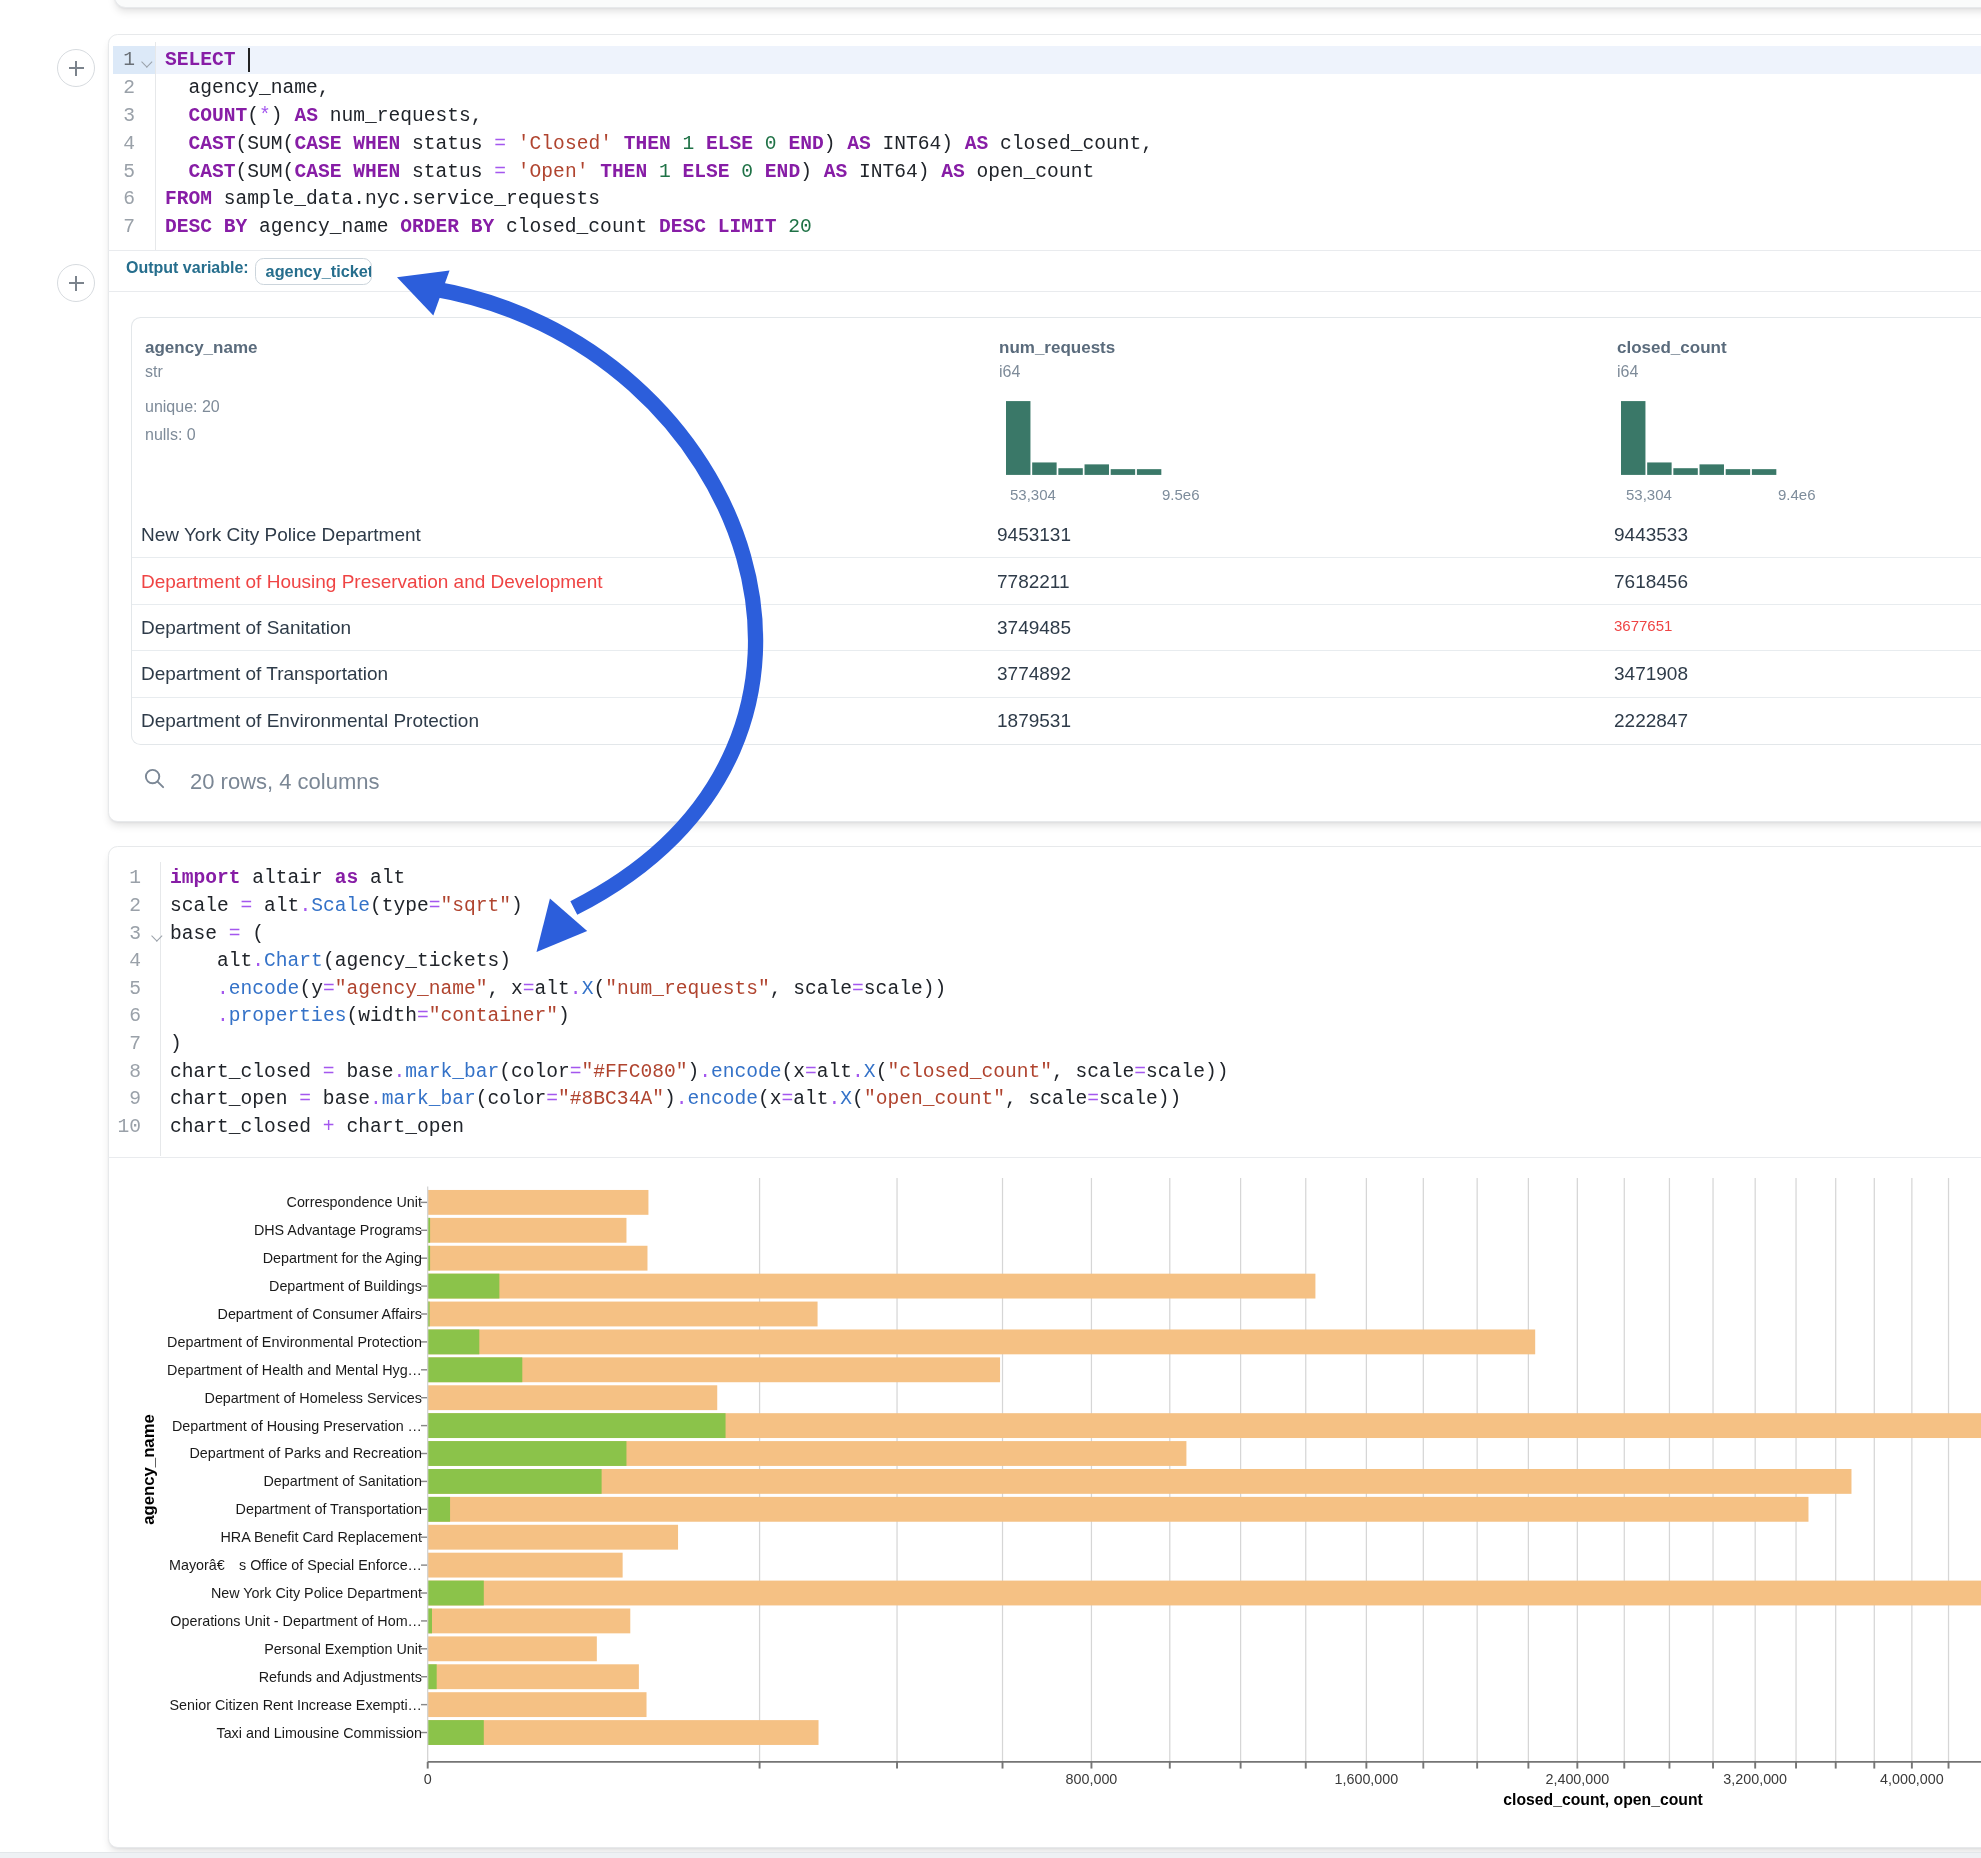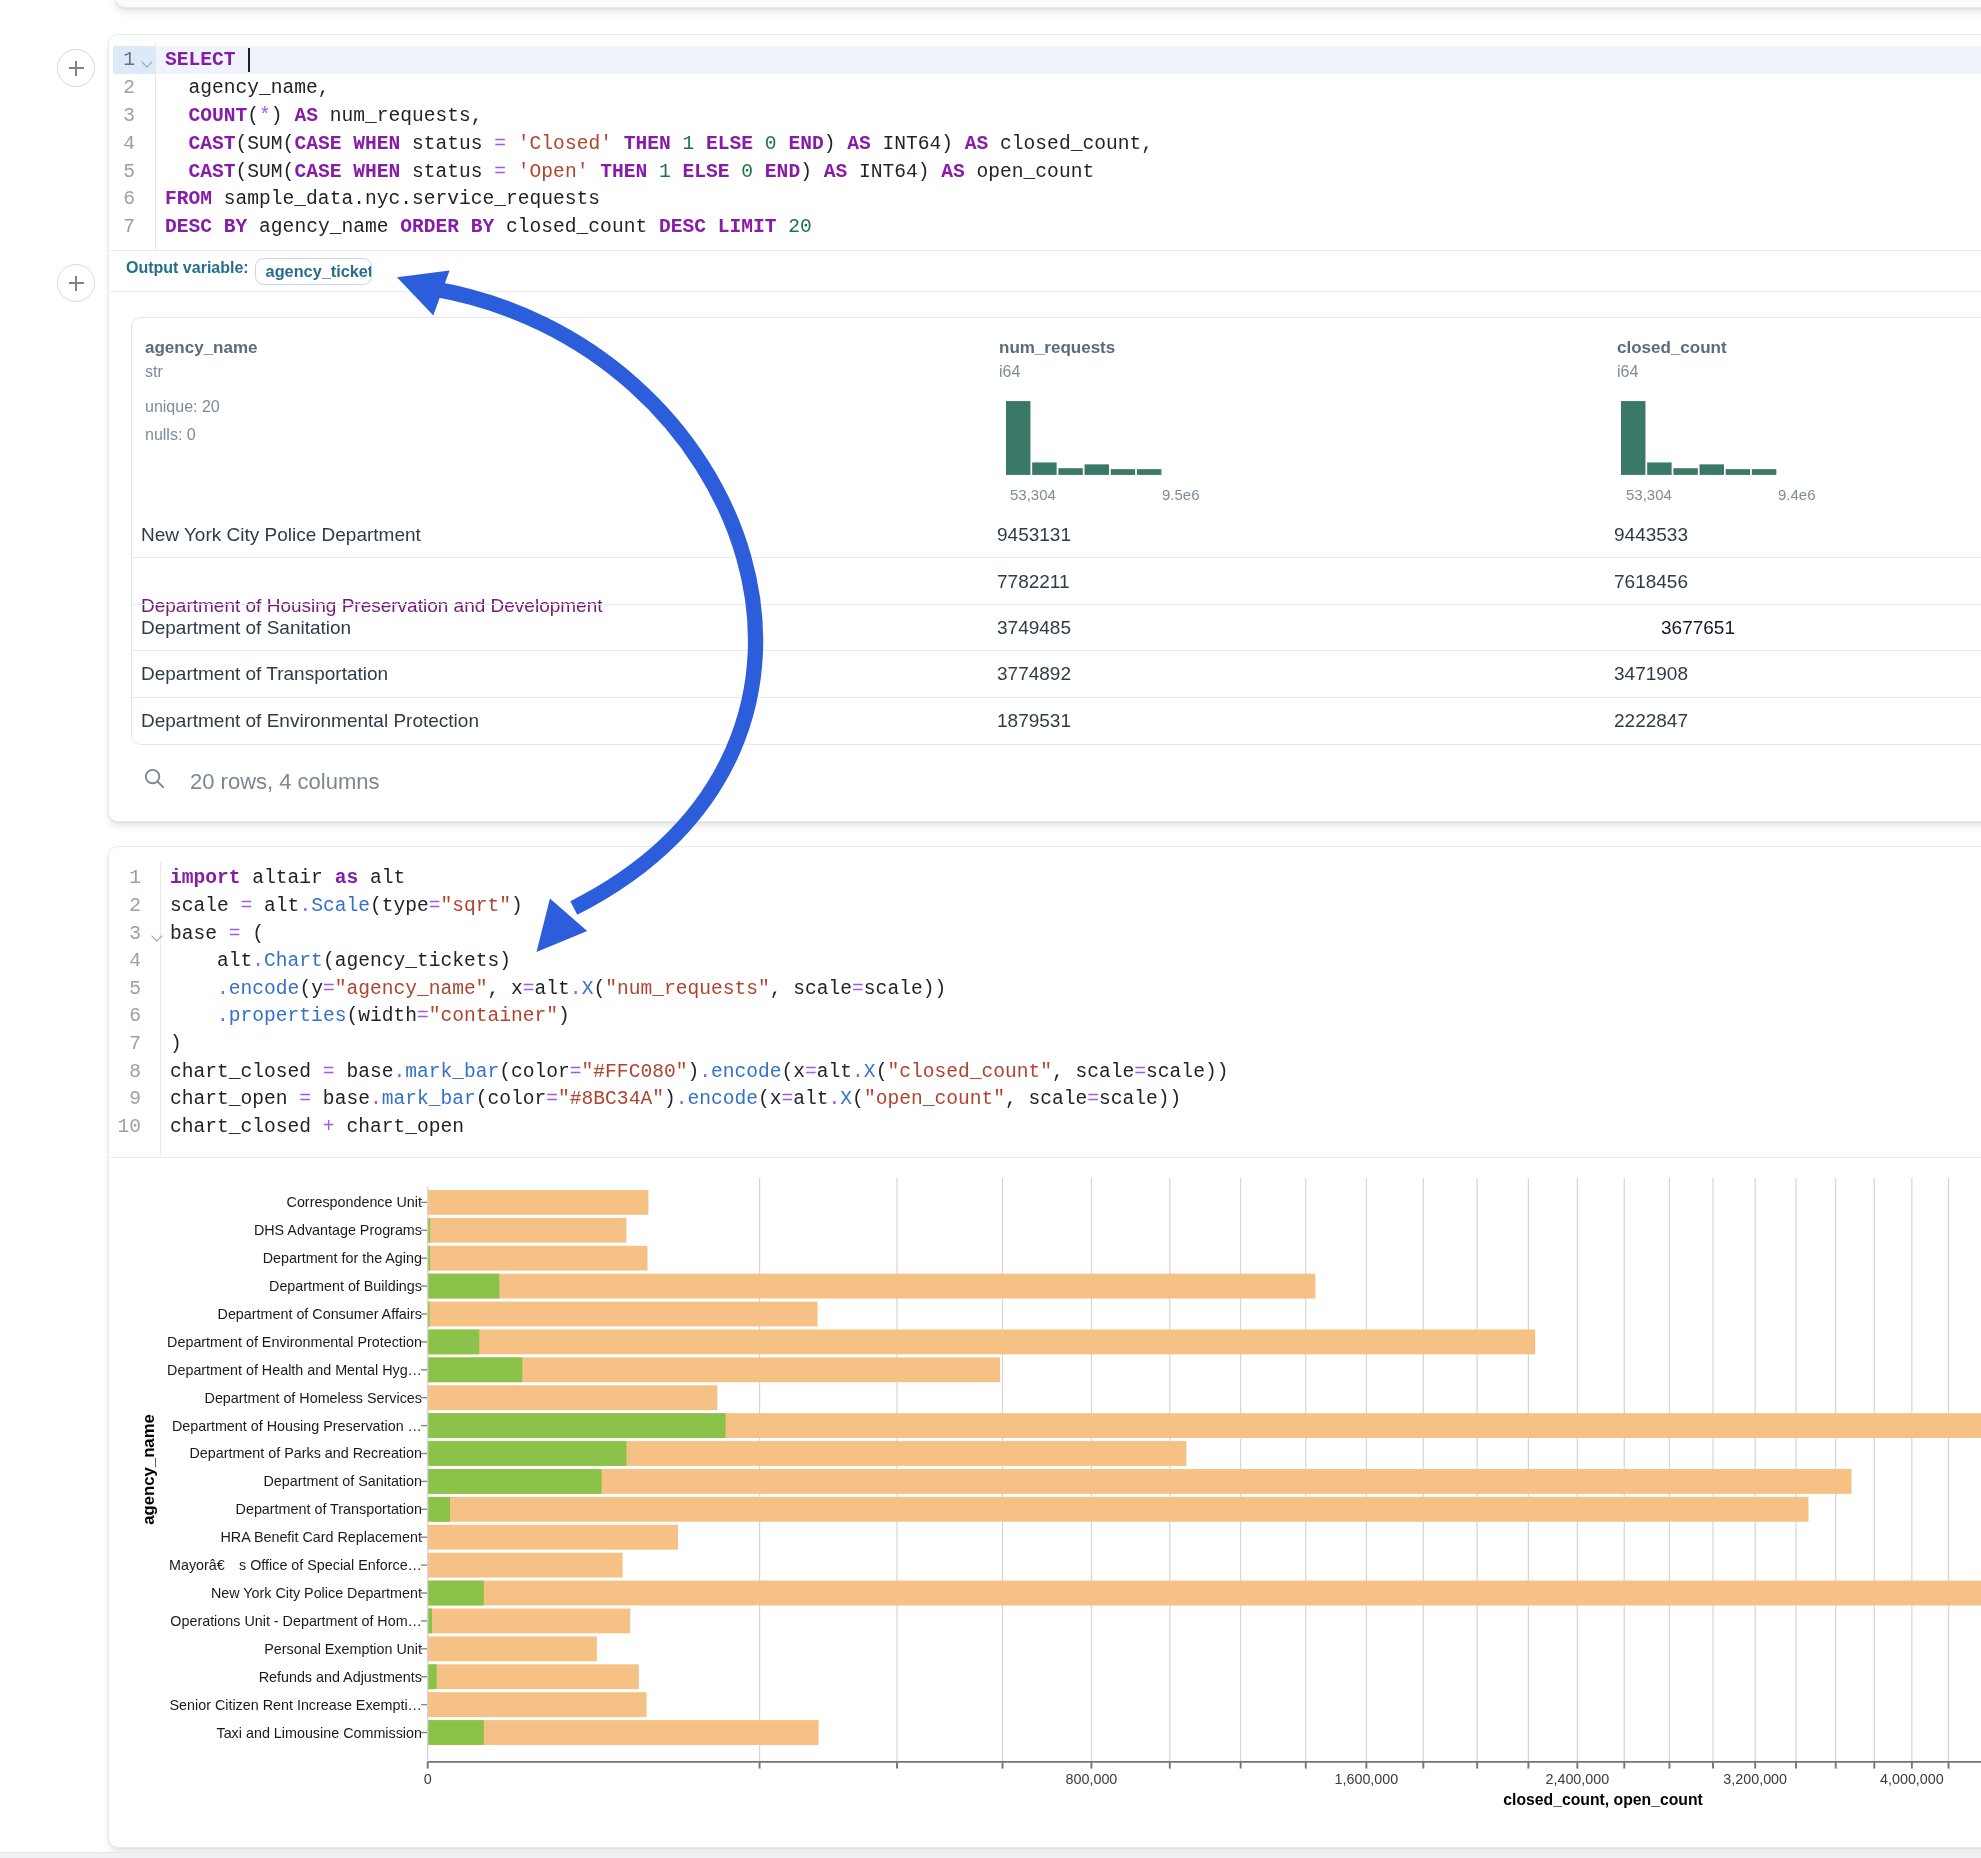--- a/index.html
+++ b/index.html
@@ -97,27 +97,27 @@
   <rect x="109.2" y="71" width="25.5" height="6" fill="#3a7868"></rect>
   <rect x="136.5" y="71" width="25.5" height="6" fill="#3a7868"></rect>
 </svg>
 <div style="position:absolute;left:1626px;top:486px;font-size:15px;color:#7d8c9b;">53,304</div>
 <div style="position:absolute;left:1778px;top:486px;font-size:15px;color:#7d8c9b;">9.4e6</div>
 
 <div style="position:absolute;left:141px;top:524px;font-size:19px;color:#2e3b49;">New York City Police Department</div>
 <div style="position:absolute;left:997px;top:524px;font-size:19px;color:#2e3b49;">9453131</div>
 <div style="position:absolute;left:1614px;top:524px;font-size:19px;color:#2e3b49;">9443533</div>
 <div class="sep" style="left:132px;top:557px;width:1850px;background:#e8ecef;"></div>
-<div style="position:absolute;left:141px;top:595px;font-size:19px;color:#701a75;">Department of Housing Preservation and Development</div>
+<div style="position:absolute;left:141px;top:571px;font-size:19px;color:#ef4444;">Department of Housing Preservation and Development</div>
 <div style="position:absolute;left:997px;top:571px;font-size:19px;color:#2e3b49;">7782211</div>
 <div style="position:absolute;left:1614px;top:571px;font-size:19px;color:#2e3b49;">7618456</div>
 <div class="sep" style="left:132px;top:604px;width:1850px;background:#e8ecef;"></div>
 <div style="position:absolute;left:141px;top:617px;font-size:19px;color:#2e3b49;">Department of Sanitation</div>
 <div style="position:absolute;left:997px;top:617px;font-size:19px;color:#2e3b49;">3749485</div>
-<div style="position:absolute;left:1614px;top:617px;font-size:19px;color:#0f172a;margin-left:47px;">3677651</div>
+<div style="position:absolute;left:1614px;top:617px;font-size:15px;color:#ef4444;">3677651</div>
 <div class="sep" style="left:132px;top:650px;width:1850px;background:#e8ecef;"></div>
 <div style="position:absolute;left:141px;top:663px;font-size:19px;color:#2e3b49;">Department of Transportation</div>
 <div style="position:absolute;left:997px;top:663px;font-size:19px;color:#2e3b49;">3774892</div>
 <div style="position:absolute;left:1614px;top:663px;font-size:19px;color:#2e3b49;">3471908</div>
 <div class="sep" style="left:132px;top:697px;width:1850px;background:#e8ecef;"></div>
 <div style="position:absolute;left:141px;top:710px;font-size:19px;color:#2e3b49;">Department of Environmental Protection</div>
 <div style="position:absolute;left:997px;top:710px;font-size:19px;color:#2e3b49;">1879531</div>
 <div style="position:absolute;left:1614px;top:710px;font-size:19px;color:#2e3b49;">2222847</div>
 
 <svg style="position:absolute;left:143px;top:767px;" width="23" height="23" viewBox="0 0 24 24">

